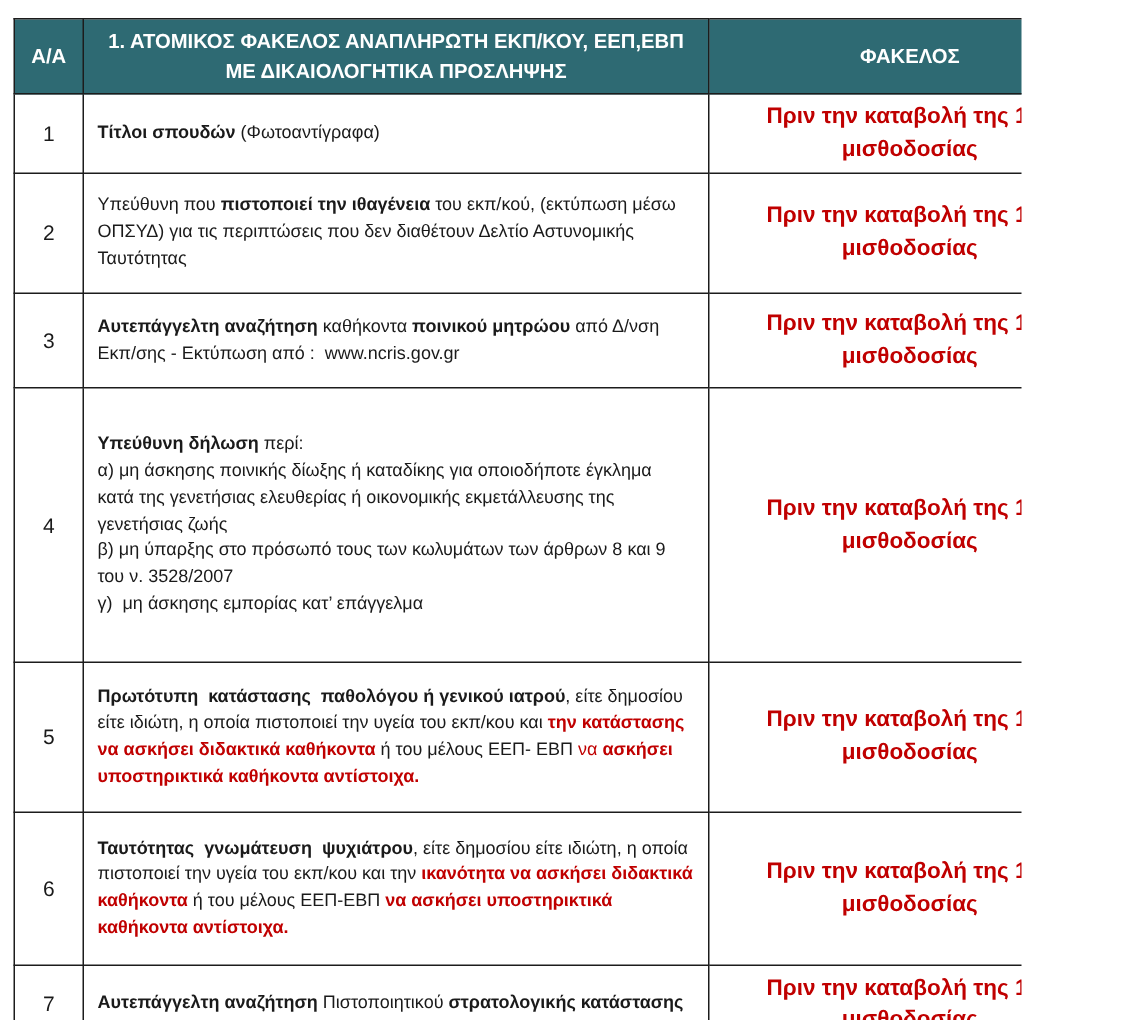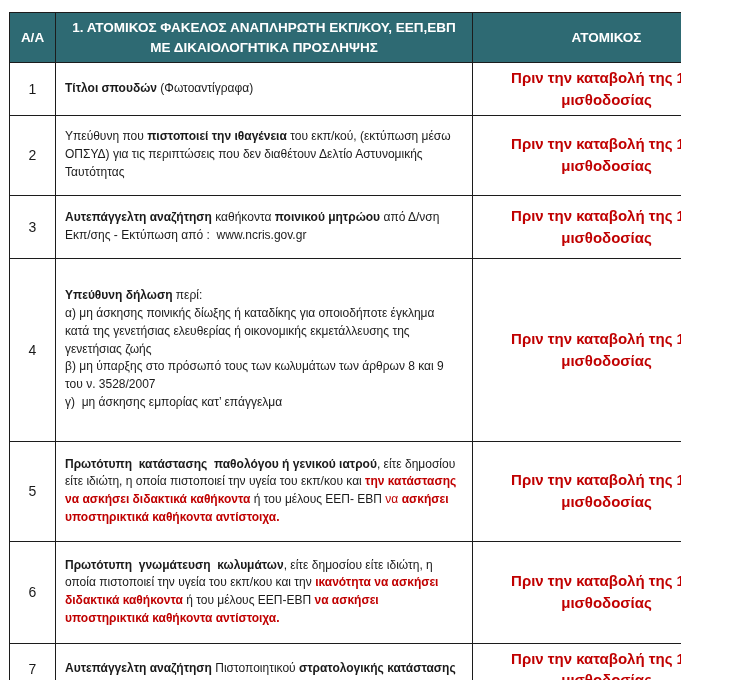--- a/index.html
+++ b/index.html
@@ -87,21 +87,21 @@
     <colgroup>
       <col class="c-num">
       <col class="c-desc">
       <col class="c-rec">
     </colgroup>
     <thead>
       <tr>
         <th>Α/Α</th>
         <th>1. ΑΤΟΜΙΚΟΣ ΦΑΚΕΛΟΣ ΑΝΑΠΛΗΡΩΤΗ ΕΚΠ/ΚΟΥ, ΕΕΠ,ΕΒΠ
 ΜΕ ΔΙΚΑΙΟΛΟΓΗΤΙΚΑ ΠΡΟΣΛΗΨΗΣ</th>
-        <th>ΑΤΟΜΙΚΟΣ</th>
+        <th>ΦΑΚΕΛΟΣ</th>
       </tr>
     </thead>
     <tbody id="table-body">
         <tr>
           <td class="num">1</td>
           <td class="desc"><span class="b">Τίτλοι σπουδών</span><span> (Φωτοαντίγραφα)</span></td>
           <td class="rec"><div class="rec-inner">Πριν την καταβολή της 1ης μισθοδοσίας</div></td>
         </tr>
         <tr>
           <td class="num">2</td>
@@ -121,21 +121,21 @@
 γ)  μη άσκησης εμπορίας κατ’ επάγγελμα</span></td>
           <td class="rec"><div class="rec-inner">Πριν την καταβολή της 1ης μισθοδοσίας</div></td>
         </tr>
         <tr>
           <td class="num">5</td>
           <td class="desc"><span class="b">Πρωτότυπη  κατάστασης  παθολόγου ή γενικού ιατρού</span><span>, είτε δημοσίου είτε ιδιώτη, η οποία πιστοποιεί την υγεία του εκπ/κου και </span><span class="b r">την κατάστασης να ασκήσει διδακτικά καθήκοντα</span><span> ή του μέλους ΕΕΠ- ΕΒΠ </span><span class="r">να </span><span class="b r">ασκήσει υποστηρικτικά καθήκοντα αντίστοιχα.</span></td>
           <td class="rec"><div class="rec-inner">Πριν την καταβολή της 1ης μισθοδοσίας</div></td>
         </tr>
         <tr>
           <td class="num">6</td>
-          <td class="desc"><span class="b">Πρωτότυπη  γνωμάτευση  κωλυμάτων</span><span>, είτε δημοσίου είτε ιδιώτη, η οποία πιστοποιεί την υγεία του εκπ/κου και την </span><span class="b r">ικανότητα να ασκήσει διδακτικά καθήκοντα</span><span> ή του μέλους ΕΕΠ-ΕΒΠ </span><span class="b r">να ασκήσει υποστηρικτικά καθήκοντα αντίστοιχα.</span></td>
+          <td class="desc"><span class="b">Ταυτότητας  γνωμάτευση  ψυχιάτρου</span><span>, είτε δημοσίου είτε ιδιώτη, η οποία πιστοποιεί την υγεία του εκπ/κου και την </span><span class="b r">ικανότητα να ασκήσει διδακτικά καθήκοντα</span><span> ή του μέλους ΕΕΠ-ΕΒΠ </span><span class="b r">να ασκήσει υποστηρικτικά καθήκοντα αντίστοιχα.</span></td>
           <td class="rec"><div class="rec-inner">Πριν την καταβολή της 1ης μισθοδοσίας</div></td>
         </tr>
         <tr>
           <td class="num">7</td>
           <td class="desc"><span class="b">Αυτεπάγγελτη αναζήτηση</span><span> Πιστοποιητικού </span><span class="b">στρατολογικής κατάστασης</span></td>
           <td class="rec"><div class="rec-inner">Πριν την καταβολή της 1ης μισθοδοσίας</div></td>
         </tr>
       </tbody>
   </table>
 </div>

